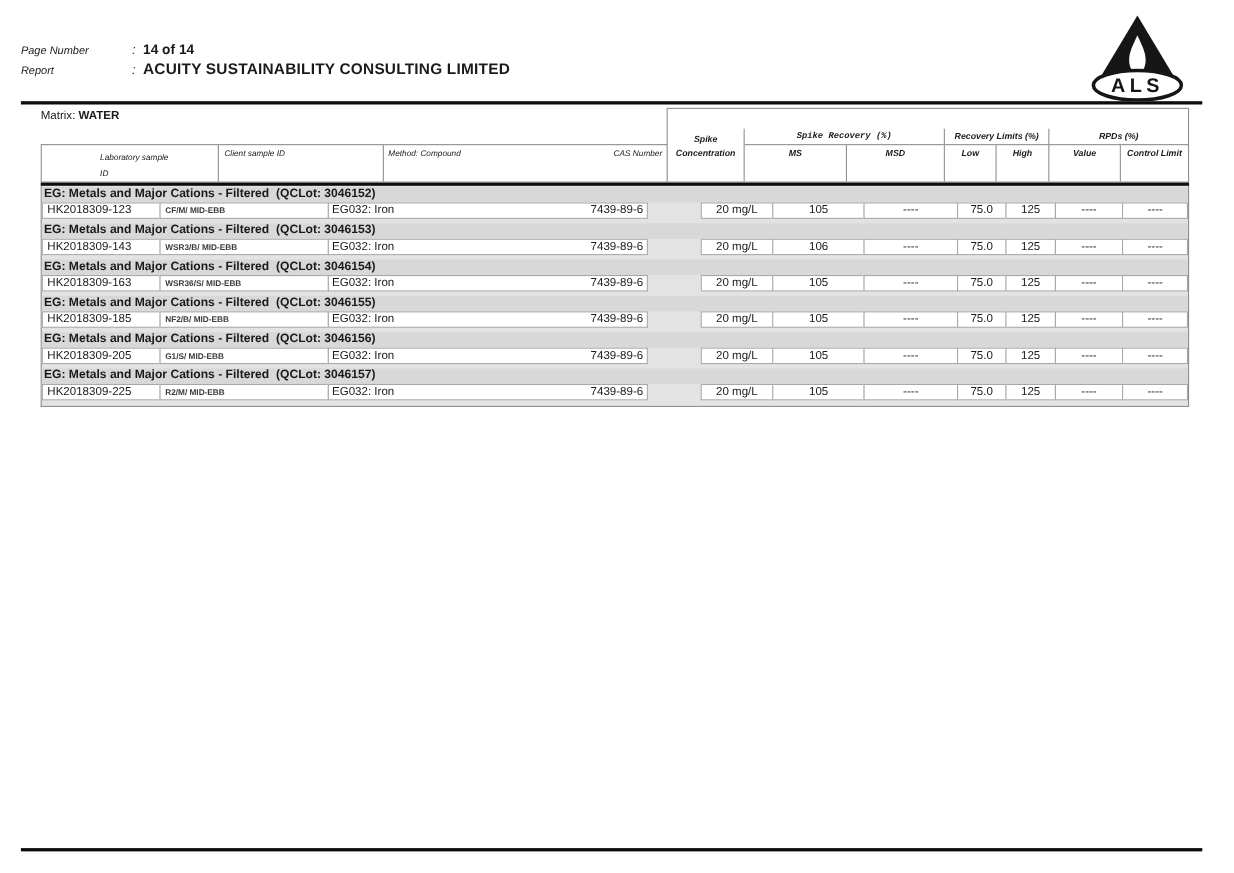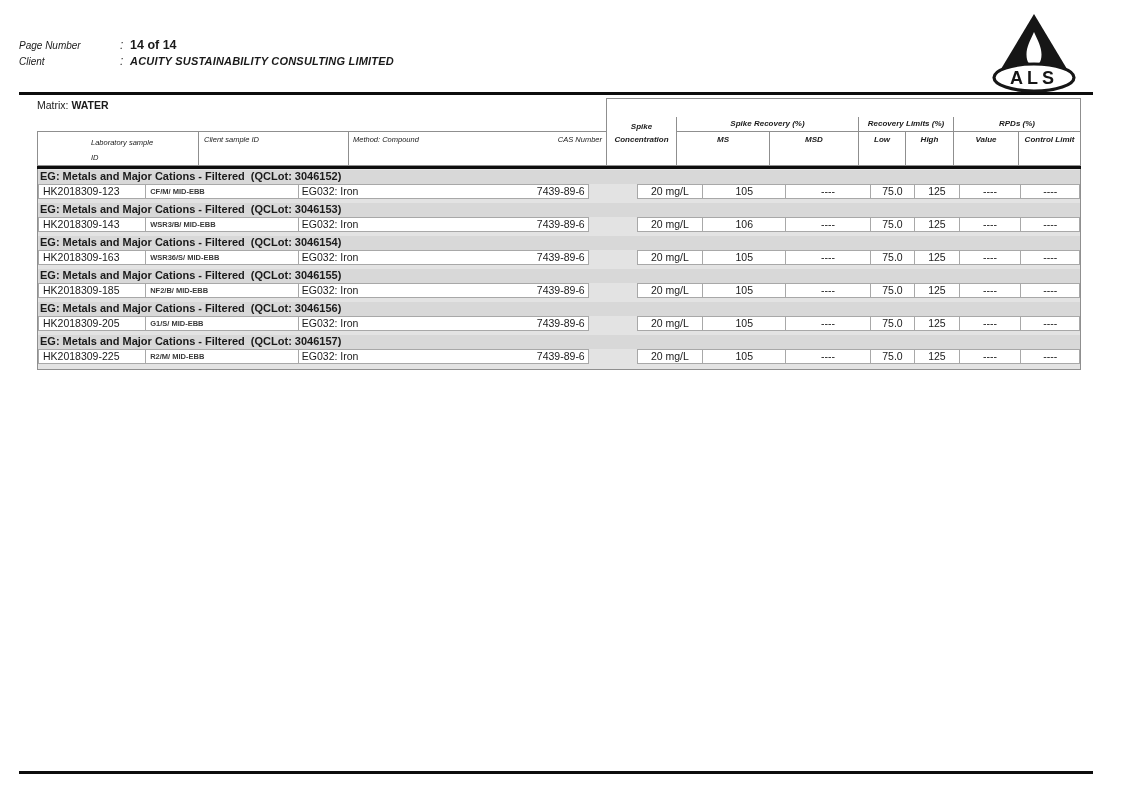--- a/index.html
+++ b/index.html
@@ -7,21 +7,21 @@
   body { font-family:"Liberation Sans", sans-serif; color:#1a1a1a; }
   .page { position:relative; width:1122px; height:794px; background:#fff; overflow:hidden; }
 
   
   .meta { position:absolute; left:19px; top:38px; width:700px; }
   .meta-row { display:grid; grid-template-columns:101px 10px auto; align-items:baseline; height:16px; }
   .meta-label { font-style:italic; font-size:10px; }
   .meta-sep { font-style:italic; font-size:12px; color:#333; }
   .meta-value { font-weight:bold; }
   .meta-row:nth-child(1) .meta-value { font-size:12.5px; }
-  .meta-row:nth-child(2) .meta-value { font-size:11px; letter-spacing:.2px;font-style:italic; }
+  .meta-row:nth-child(2) .meta-value { font-size:14px; letter-spacing:.2px; }
   .meta-row:nth-child(3) .meta-value { font-size:12px; }
 
   .logo { position:absolute; left:988px; top:12px; width:92px; height:80px; }
 
   .rule { position:absolute; left:19px; width:1074px; height:3px; background:#0d0d0d; }
   .rule-top { top:92px; }
   .rule-bottom { top:771px; }
 
   
   .matrix-line { position:absolute; left:37px; top:99px; font-size:10.5px; }
@@ -31,21 +31,21 @@
   .qc { position:absolute; left:37px; top:98px; width:1044px; height:272px; font-size:10.5px; }
   .qc .abs { position:absolute; }
 
   
   .rh { left:569px; top:0; width:475px; height:68px; border:1px solid #8f8f8f; background:#fff; }
   .rh-title { position:absolute; left:0; top:0; width:473px; height:18px; border-bottom:1px solid #8f8f8f;
               font-style:italic; font-size:7.5px; text-align:center; line-height:17px; }
   .rh-cell { position:absolute; font-weight:bold; font-style:italic; font-size:8px; text-align:center; }
   .c-conc  { left:0;   top:18px; width:70px;  height:48px; border-right:1px solid #8f8f8f; padding-top:3px; line-height:13px; }
   .band    { top:18px; height:15px; line-height:14px; border-bottom:1px solid #8f8f8f; }
-  .b-rec   { left:70px;  width:181px; }
+  .b-rec   { left:70px;  width:181px;font-family:Liberation Mono, monospace; }
   .b-lim   { left:251px; width:95px;  border-left:1px solid #8f8f8f; }
   .b-rpd   { left:346px; width:127px; border-left:1px solid #8f8f8f; }
   .sub     { top:33px; height:33px; padding-top:3px; }
   .s-ms    { left:70px;  width:92px; }
   .s-msd   { left:162px; width:89px; border-left:1px solid #8f8f8f; }
   .s-low   { left:251px; width:47px; border-left:1px solid #8f8f8f; }
   .s-high  { left:298px; width:48px; border-left:1px solid #8f8f8f; }
   .s-val   { left:346px; width:65px; border-left:1px solid #8f8f8f; }
   .s-ctl   { left:411px; width:62px; border-left:1px solid #8f8f8f; }
 
@@ -82,21 +82,21 @@
 
 <div class="page">
 
   <div class="meta">
     <div class="meta-row">
       <span class="meta-label">Page Number</span>
       <span class="meta-sep">:</span>
       <span class="meta-value">14 of 14</span>
     </div>
     <div class="meta-row">
-      <span class="meta-label">Client</span>
+      <span class="meta-label">Report</span>
       <span class="meta-sep">:</span>
       <span class="meta-value">ACUITY SUSTAINABILITY CONSULTING LIMITED</span>
     </div>
   </div>
 
   <svg class="logo" viewBox="0 0 92 80">
     <polygon points="46,2 82,62 10,62" fill="#161616"></polygon>
     <path d="M46 20 C50 29 53.5 35 53.5 42.5 C53.5 50 50.2 54 46 54 C41.8 54 38.5 50 38.5 42.5 C38.5 35 42 29 46 20 Z" fill="#ffffff"></path>
     <rect x="41" y="53" width="10" height="8" fill="#c9c9c9"></rect>
     <ellipse cx="46" cy="65.5" rx="40" ry="13.5" fill="#ffffff" stroke="#161616" stroke-width="3.2"></ellipse>

